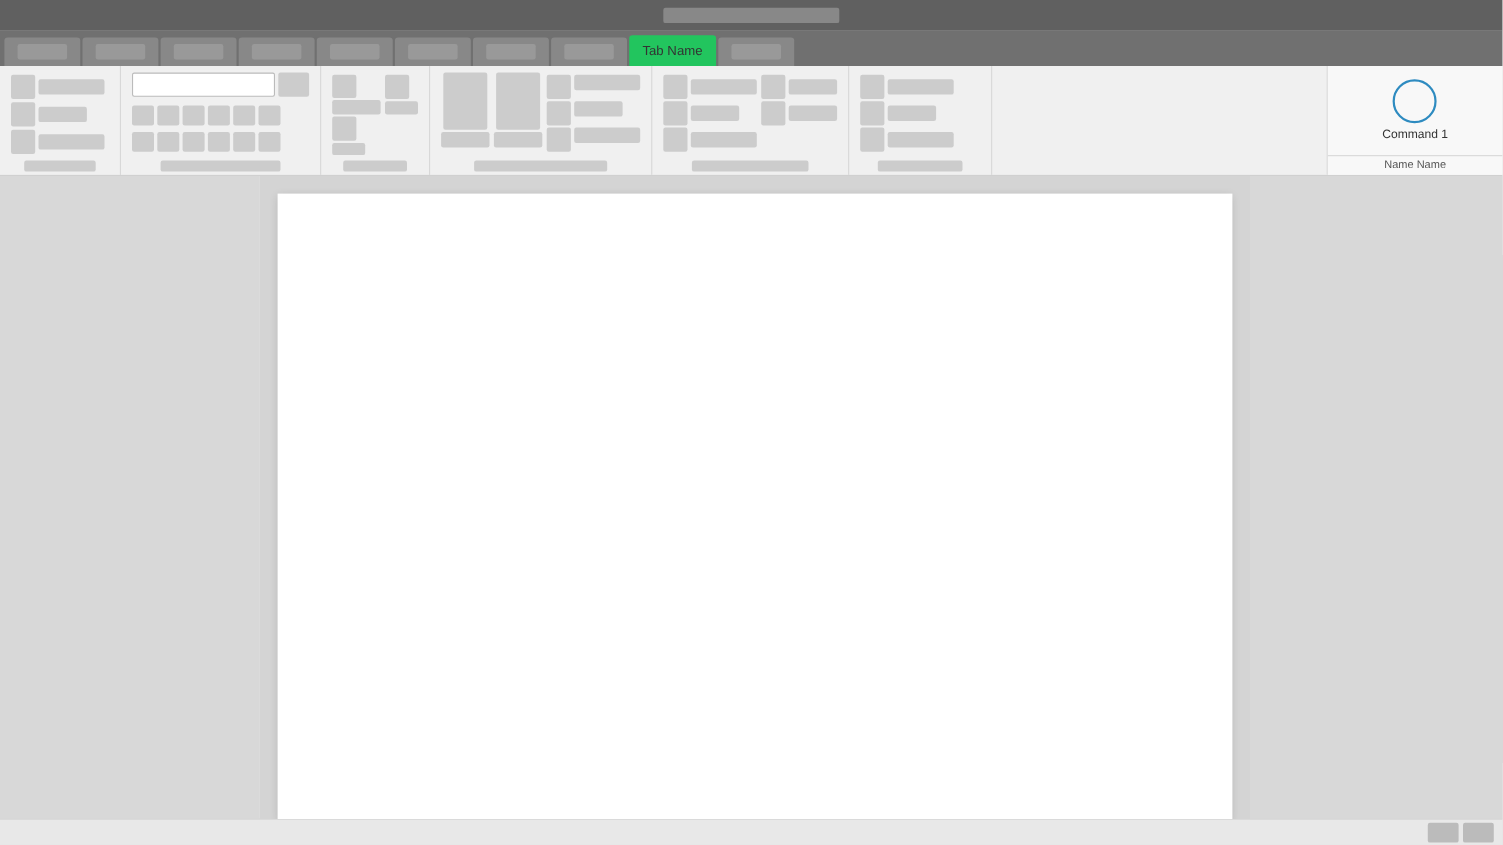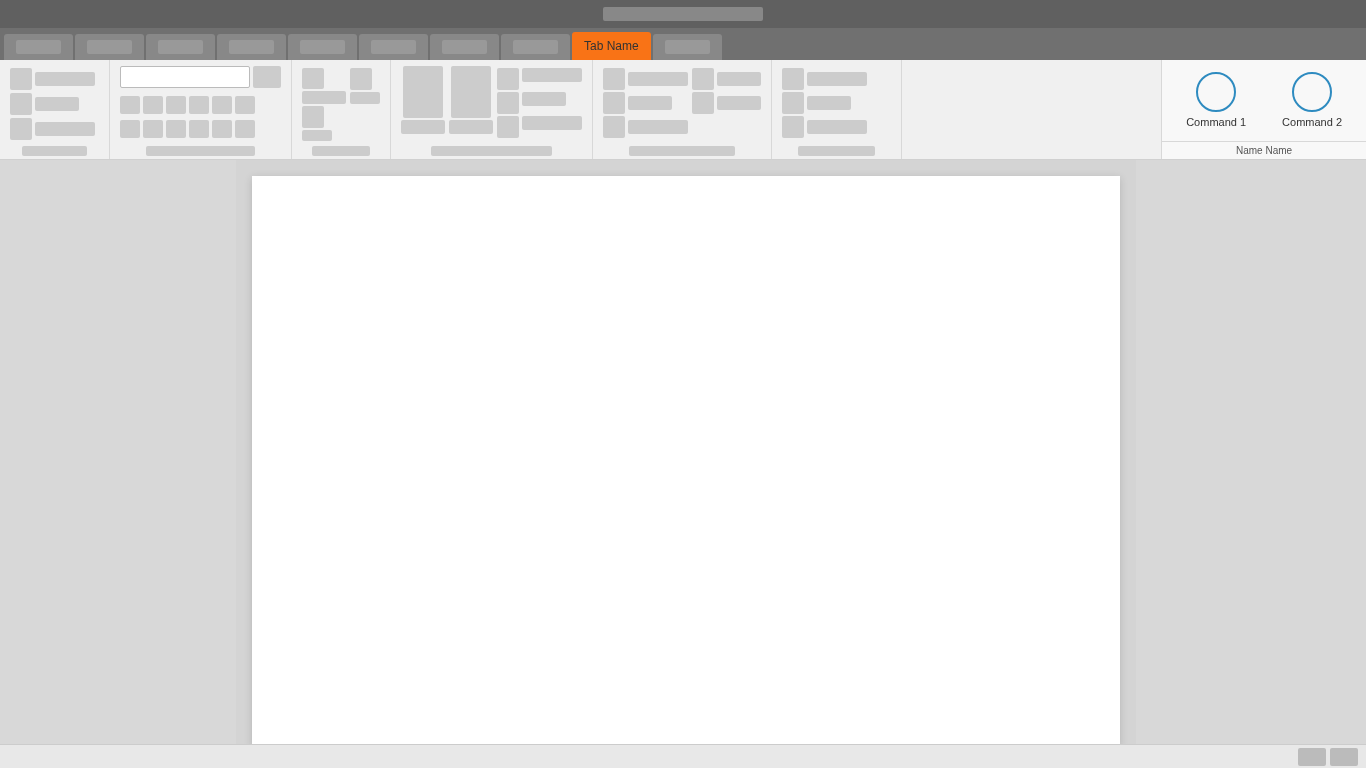--- a/index.html
+++ b/index.html
@@ -34,21 +34,21 @@
       padding: 0 12px;
       display: flex;
       align-items: center;
       background: #888;
       border-radius: 3px 3px 0 0;
       cursor: pointer;
       font-size: 11px;
       color: #ccc;
     }
     .tab-item.active {
-      background: #f97316;
+      background: #22c55e;
       color: #333;
       height: 28px;
     }
     .tab-placeholder {
       width: 45px;
       height: 14px;
       background: #999;
       border-radius: 2px;
     }
 
@@ -382,24 +382,20 @@
     </div>
 
   </div>
 
   <div class="ribbon-command-group">
     <div class="command-buttons">
       <div class="command-btn">
         <div class="command-circle"></div>
         <span class="command-label">Command 1</span>
       </div>
-      <div class="command-btn">
-        <div class="command-circle"></div>
-        <span class="command-label">Command 2</span>
-      </div>
     </div>
     <div class="group-name-bar">Name Name</div>
   </div>
 </div>
 
 <div class="main-area">
 
   <div class="left-sidebar"></div>
 
   <div class="doc-area">

